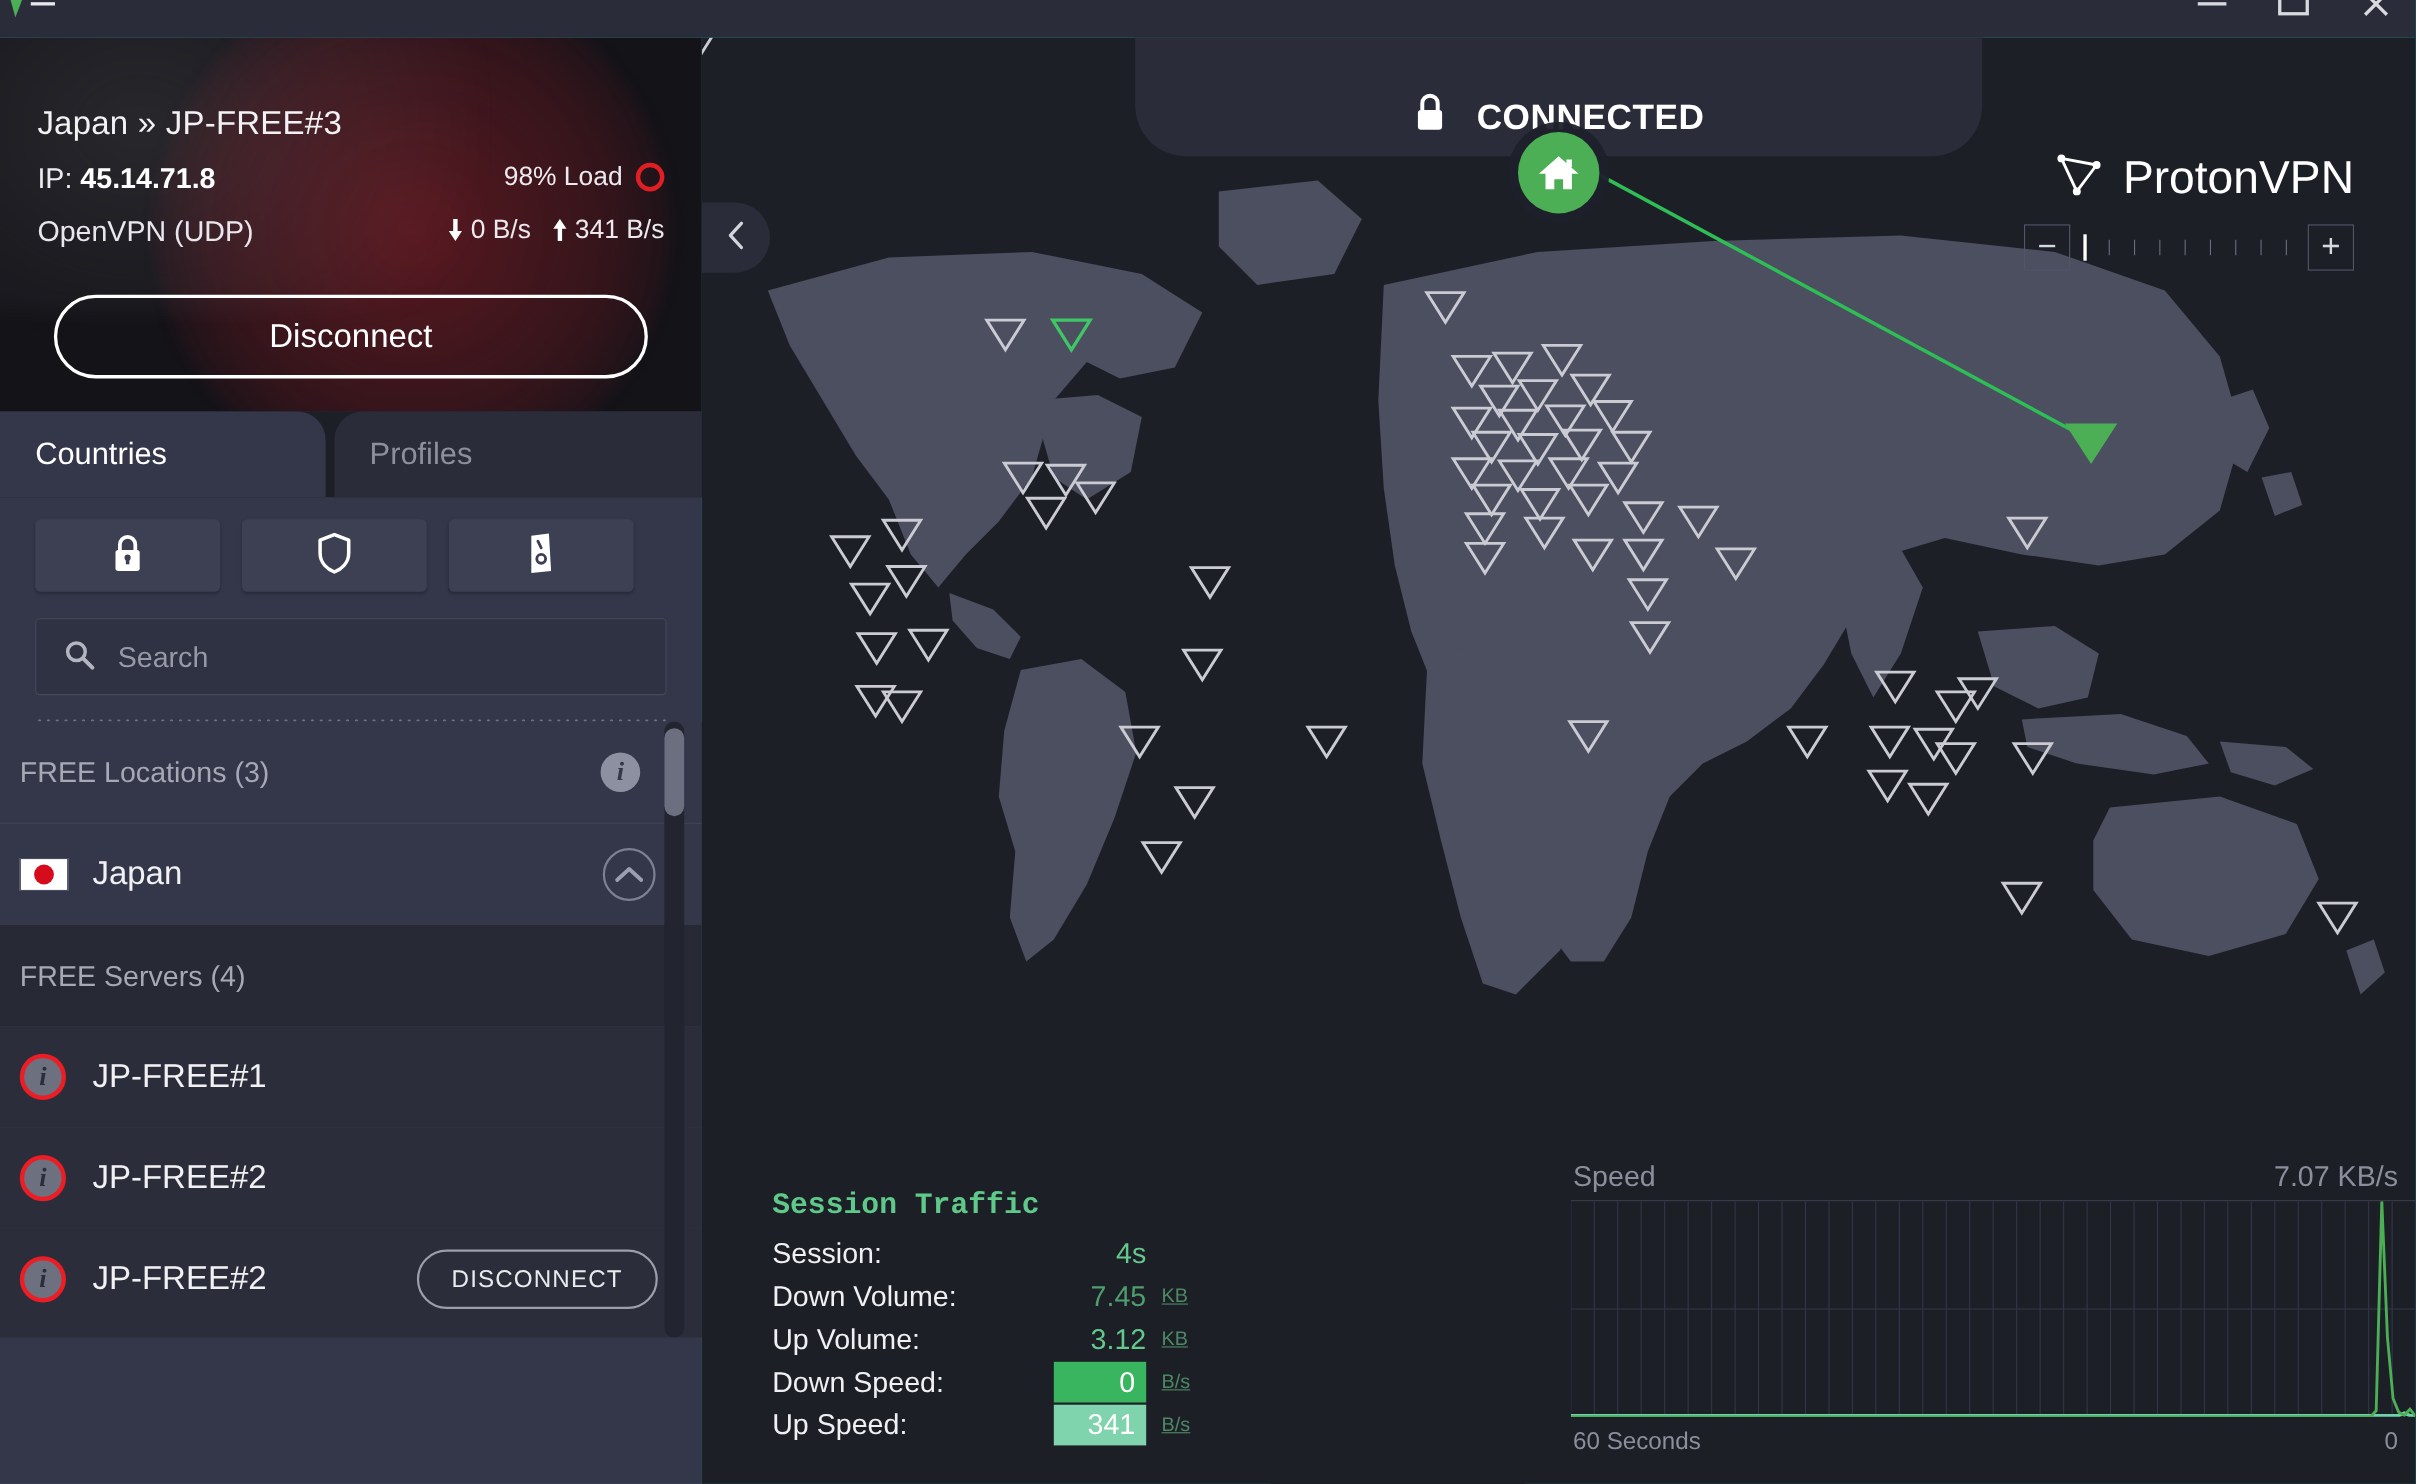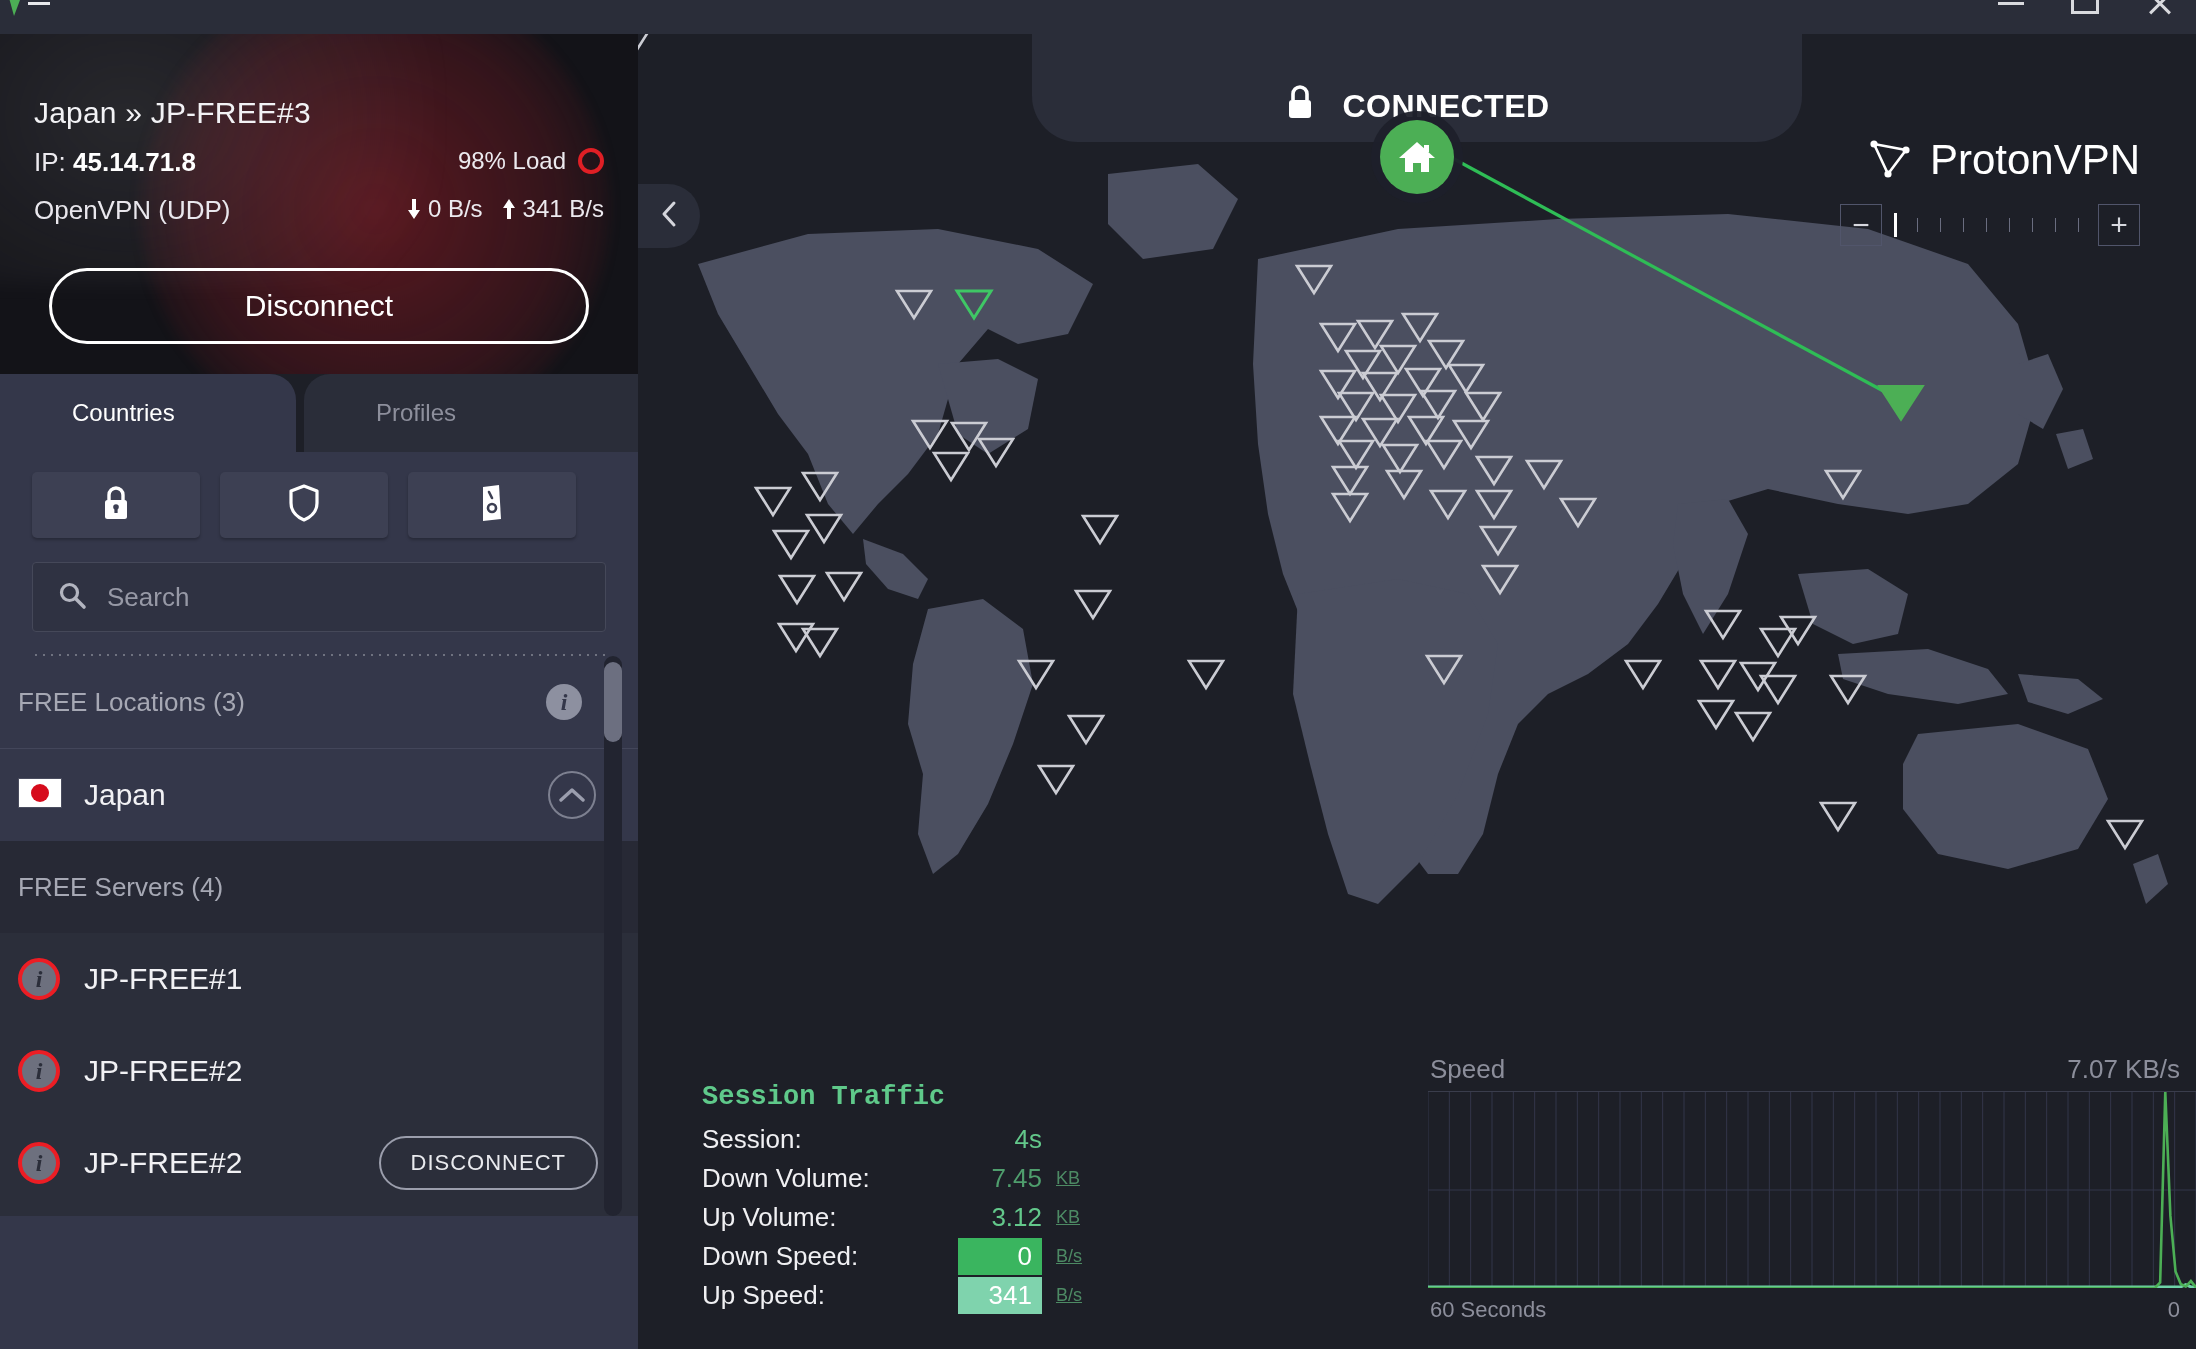--- a/index.html
+++ b/index.html
@@ -67,21 +67,21 @@
     margin: 42px auto 0 auto; width: 540px; height: 76px; border-radius: 40px;
     border: 3px solid #ffffff; background: transparent; color:#ffffff;
     font-size: 30px; font-family:"Liberation Sans",sans-serif; cursor: pointer;
     display:flex; align-items:center; justify-content:center;
   }
 
   
   .tabs { position: relative; height: 78px; background: #1d1f27; }
   .tab {
     position:absolute; top:0; height:78px; display:flex; align-items:center;
-    font-size: 24px; padding-left: 72px; cursor:pointer;text-align:right;
+    font-size: 28px; padding-left: 32px; cursor:pointer;text-align:right;
   }
   .tab.active { left:0; width: 296px; background:#34374a; color:#ffffff;
      border-top-right-radius: 26px; }
   .tab.inactive { left: 304px; width: 384px; background:#2a2d39; color:#8d8f9c;
      border-top-left-radius: 26px; border-top-right-radius:26px; }
 
   
   .filters { display:flex; gap: 20px; padding: 20px 32px 0 32px; }
   .filter-btn {
     width: 168px; height: 66px; background:#3d4053; border-radius:5px;
@@ -116,21 +116,21 @@
     width:36px; height:36px; border-radius:50%; background:#8d90a0;
     color:#34374a; font-size:24px; font-weight:700; font-style:italic;
     display:flex; align-items:center; justify-content:center;
     font-family:"Liberation Serif", serif;
   }
   .hr-line { height:1px; background:#43465a; }
   .country-row {
     height: 92px; display:flex; align-items:center; justify-content:space-between;
     padding: 0 42px 0 18px; background:#34374a; cursor:pointer;
   }
-  .country-left { display:flex; gap:22px; }
+  .country-left { display:flex; align-items:center; gap:22px; }
   .flag-jp { width:44px; height:30px; background:#ffffff; position:relative; border:1px solid #4a4d5f;}
   .flag-jp::after { content:""; position:absolute; left:50%; top:50%; transform:translate(-50%,-50%);
     width:18px; height:18px; border-radius:50%; background:#d60b1c; }
   .country-name { font-size:30px; color:#f1f1f4; }
   .chev-circle { width:48px; height:48px; border-radius:50%; border:2px solid #7d8090;
     display:flex; align-items:center; justify-content:center; cursor:pointer;}
 
   .server-row {
     height: 92px; display:flex; align-items:center; background:#2b2e3a;
     padding: 0 40px 0 18px; justify-content:space-between; cursor:pointer;

